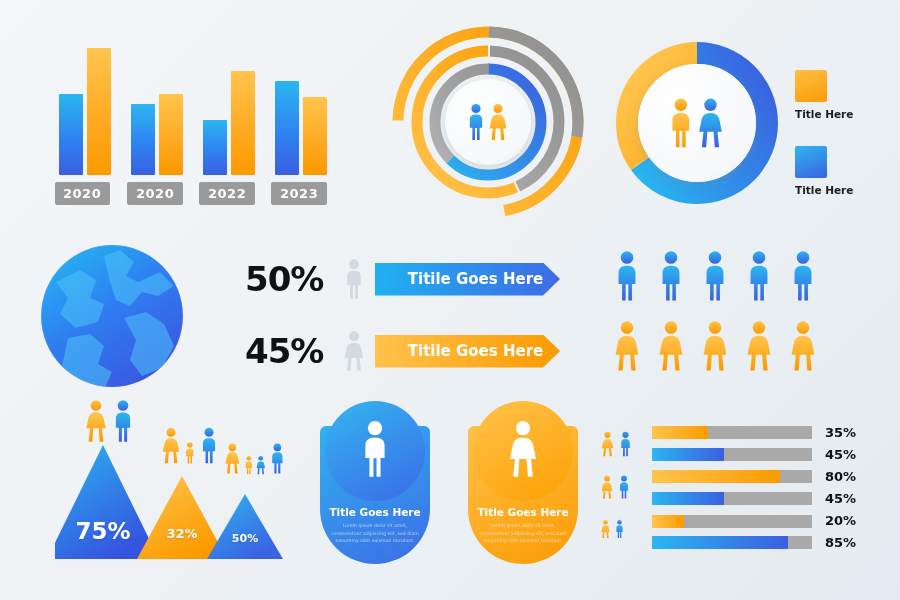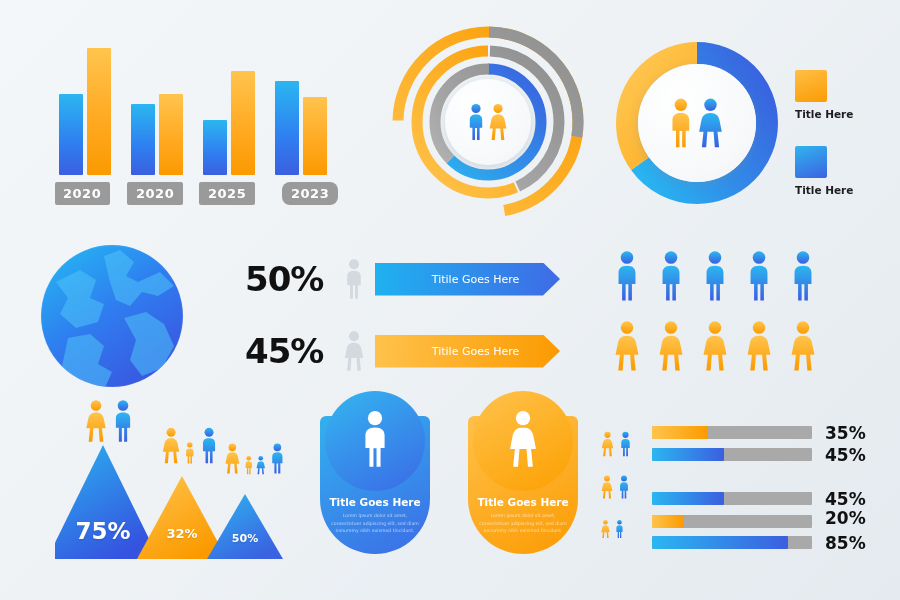--- a/index.html
+++ b/index.html
@@ -46,59 +46,59 @@
   #globe { left:38px; top:242px; width:148px; height:148px; }
 
   
   #percent-block { left:245px; top:250px; width:345px; height:135px; }
   .pct-row { position:absolute; left:0; width:345px; height:58px; display:flex; align-items:center; }
   .pct-num { font-size:34px; font-weight:bold; color:#111; letter-spacing:-1px; width:88px; }
   .pct-fig { width:42px; display:flex; justify-content:center; }
   .banner {
     position:relative; height:33px; width:185px;
     display:flex; align-items:center; justify-content:center;
-    color:#fff; font-size:11px; font-weight:normal;
+    color:#fff; font-size:15px; font-weight:bold;
     clip-path:polygon(0 0, calc(100% - 17px) 0, 100% 50%, calc(100% - 17px) 100%, 0 100%);
     padding-left:16px;
   }
   .banner.blue  { background:linear-gradient(95deg,#1fb2f0 0%,#3f6ae6 100%); }
   .banner.orange{ background:linear-gradient(95deg,#ffc24c 0%,#fb9a00 100%); }
 
   
   #people-grid { left:612px; top:248px; width:280px; height:135px; }
   .people-row { display:flex; gap:14px; margin-bottom:10px; }
 
   
   #triangles { left:55px; top:398px; width:265px; height:165px; }
   .tri-label {
     position:absolute; color:#fff; font-weight:bold; text-align:center;
     text-shadow:0 1px 2px rgba(0,0,0,.12);
   }
 
   
   #cards { left:320px; top:408px; width:270px; height:160px; }
-  .card { position:absolute; top:8px; width:110px; height:138px; border-radius:6px 6px 55px 55px;padding-left:34px; }
+  .card { position:absolute; top:18px; width:110px; height:138px; border-radius:6px 6px 55px 55px;padding-left:34px; }
   .card.blue  { background:linear-gradient(150deg,#32b1ee 0%,#3c6ce6 100%); }
   .card.orange{ background:linear-gradient(150deg,#ffc14a 0%,#fb9b02 100%); }
   .card-bubble { position:absolute; top:-25px; left:5px; width:100px; height:100px; border-radius:50%; }
   .card-bubble.blue  { background:linear-gradient(150deg,#34b6f0 0%,#3a6ae6 100%); }
   .card-bubble.orange{ background:linear-gradient(150deg,#ffc24c 0%,#fca001 100%); }
   .card-title { position:absolute; top:80px; left:0; width:110px; text-align:center;
                 color:#fff; font-size:10.5px; font-weight:bold; }
   .card-body { position:absolute; top:96px; left:10px; width:90px; text-align:center;
                color:rgba(255,255,255,.62); font-size:4.6px; line-height:1.65; }
 
   
   #progress { left:600px; top:425px; width:290px; height:140px; }
   .prog-row { position:absolute; left:52px; width:238px; height:15px; display:flex; align-items:center; }
   .prog-track { position:relative; width:160px; height:13px; background:#a9a9a9; border-radius:1px; overflow:hidden; }
   .prog-fill { position:absolute; left:0; top:0; height:100%; border-radius:1px; }
   .prog-fill.orange{ background:linear-gradient(90deg,#ffc44d 0%,#fb9a00 100%); }
   .prog-fill.blue  { background:linear-gradient(90deg,#2bb6f0 0%,#3b5fe0 100%); }
-  .prog-pct { margin-left:13px; font-size:17px; font-weight:bold; color:#111; }
+  .prog-pct { margin-left:13px; font-size:13px; font-weight:bold; color:#111; }
   .prog-icons { position:absolute; left:0; display:flex; gap:3px; }
 </style>
 </head>
 <body>
 
 <div class="stage">
 
   <div class="abs" id="bar-chart">
     <div id="bar-groups">
         <div class="bar-group" style="left: 0px; width: 60px; height: 130px;">
@@ -108,26 +108,26 @@
         <div class="year-badge" style="left: 0px; padding-left: 8px;">2020</div>
         <div class="bar-group" style="left: 72px; width: 60px; height: 130px;">
           <div class="bar blue" style="left: 4px; height: 71.5px;"></div>
           <div class="bar orange" style="left: 32px; height: 80.6px;"></div>
         </div>
         <div class="year-badge" style="left: 72px;">2020</div>
         <div class="bar-group" style="left: 144px; width: 60px; height: 130px;">
           <div class="bar blue" style="left: 4px; height: 54.6px;"></div>
           <div class="bar orange" style="left: 32px; height: 104px;"></div>
         </div>
-        <div class="year-badge" style="left: 144px;">2025</div>
+        <div class="year-badge" style="left: 144px;">2022</div>
         <div class="bar-group" style="left: 216px; width: 60px; height: 130px;">
           <div class="bar blue" style="left: 4px; height: 93.6px;"></div>
           <div class="bar orange" style="left: 32px; height: 78px;"></div>
         </div>
-        <div class="year-badge" style="left: 227px; border-radius: 8px;">2023</div>
+        <div class="year-badge" style="left: 216px;">2023</div>
       </div>
   </div>
 
   <div class="abs" id="ring-multi">
     <svg width="200" height="200" viewBox="0 0 200 200">
       <defs>
         <linearGradient id="gOr" x1="0" y1="0" x2="1" y2="1">
           <stop offset="0%" stop-color="#ffc44d"></stop>
             <stop offset="100%" stop-color="#fb9a00"></stop>
         </linearGradient>
@@ -453,20 +453,26 @@
           <div class="prog-fill orange" style="width: 35%;"></div>
         </div>
         <div class="prog-pct">35%</div>
       </div>
       <div class="prog-row" style="top: 22px;">
         <div class="prog-track">
           <div class="prog-fill blue" style="width: 45%;"></div>
         </div>
         <div class="prog-pct">45%</div>
       </div>
+      <div class="prog-row" style="top: 44px;">
+        <div class="prog-track">
+          <div class="prog-fill orange" style="width: 80%;"></div>
+        </div>
+        <div class="prog-pct">80%</div>
+      </div>
       <div class="prog-row" style="top: 66px;">
         <div class="prog-track">
           <div class="prog-fill blue" style="width: 45%;"></div>
         </div>
         <div class="prog-pct">45%</div>
       </div>
       <div class="prog-row" style="top: 88px; align-items: flex-end;">
         <div class="prog-track">
           <div class="prog-fill orange" style="width: 20%;"></div>
         </div>

